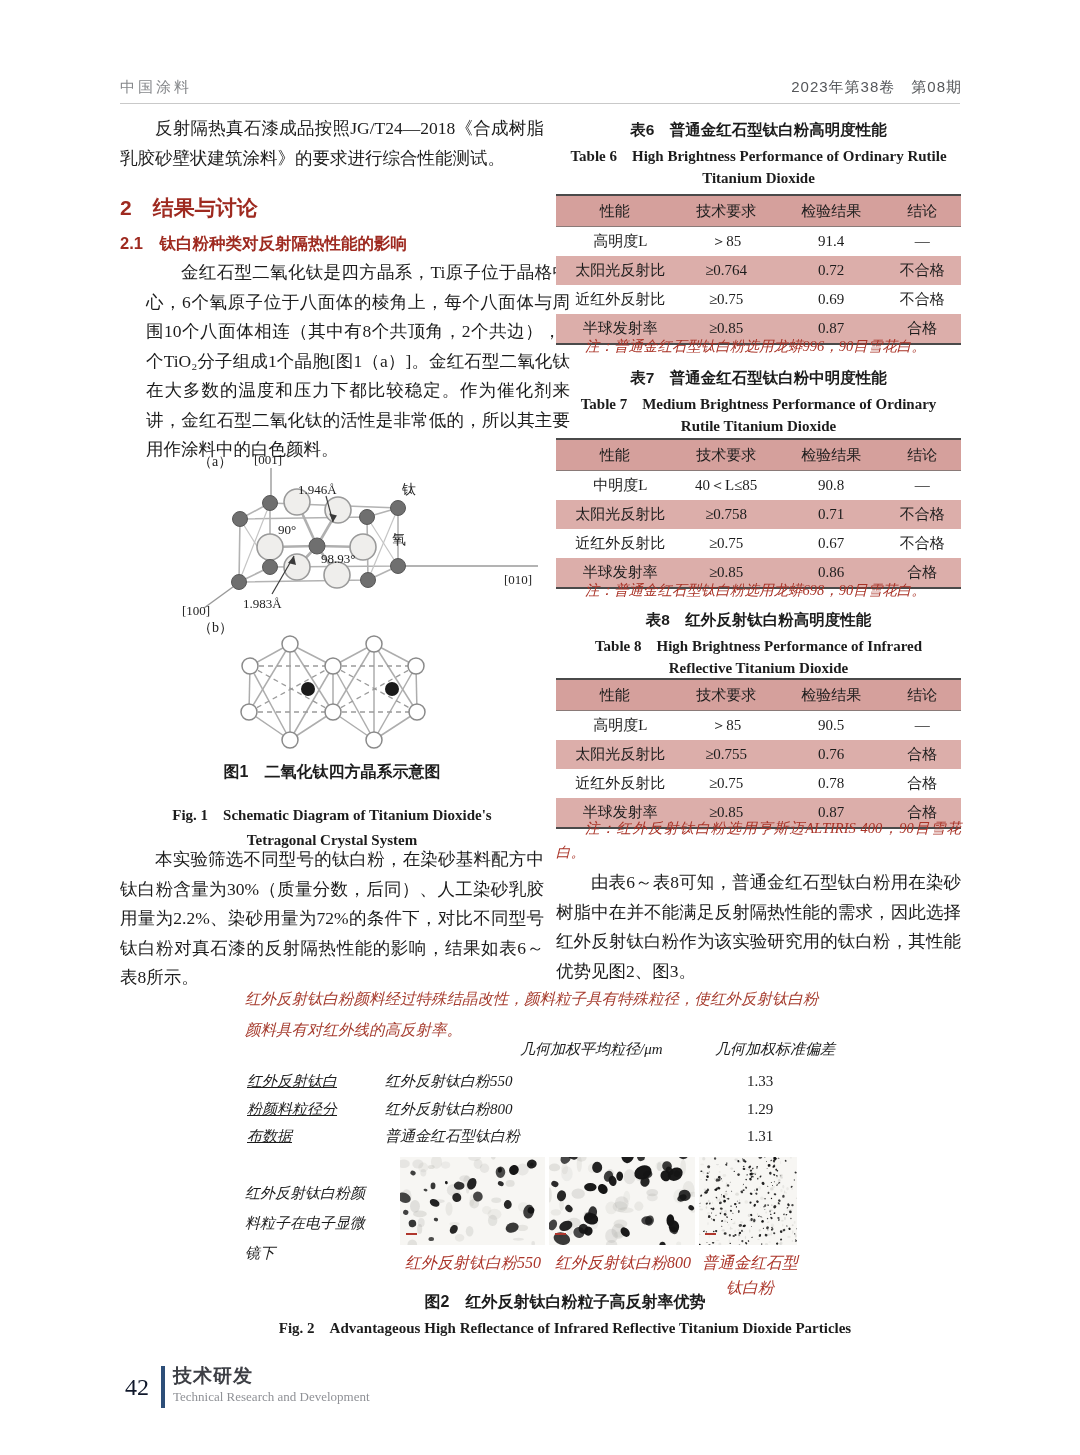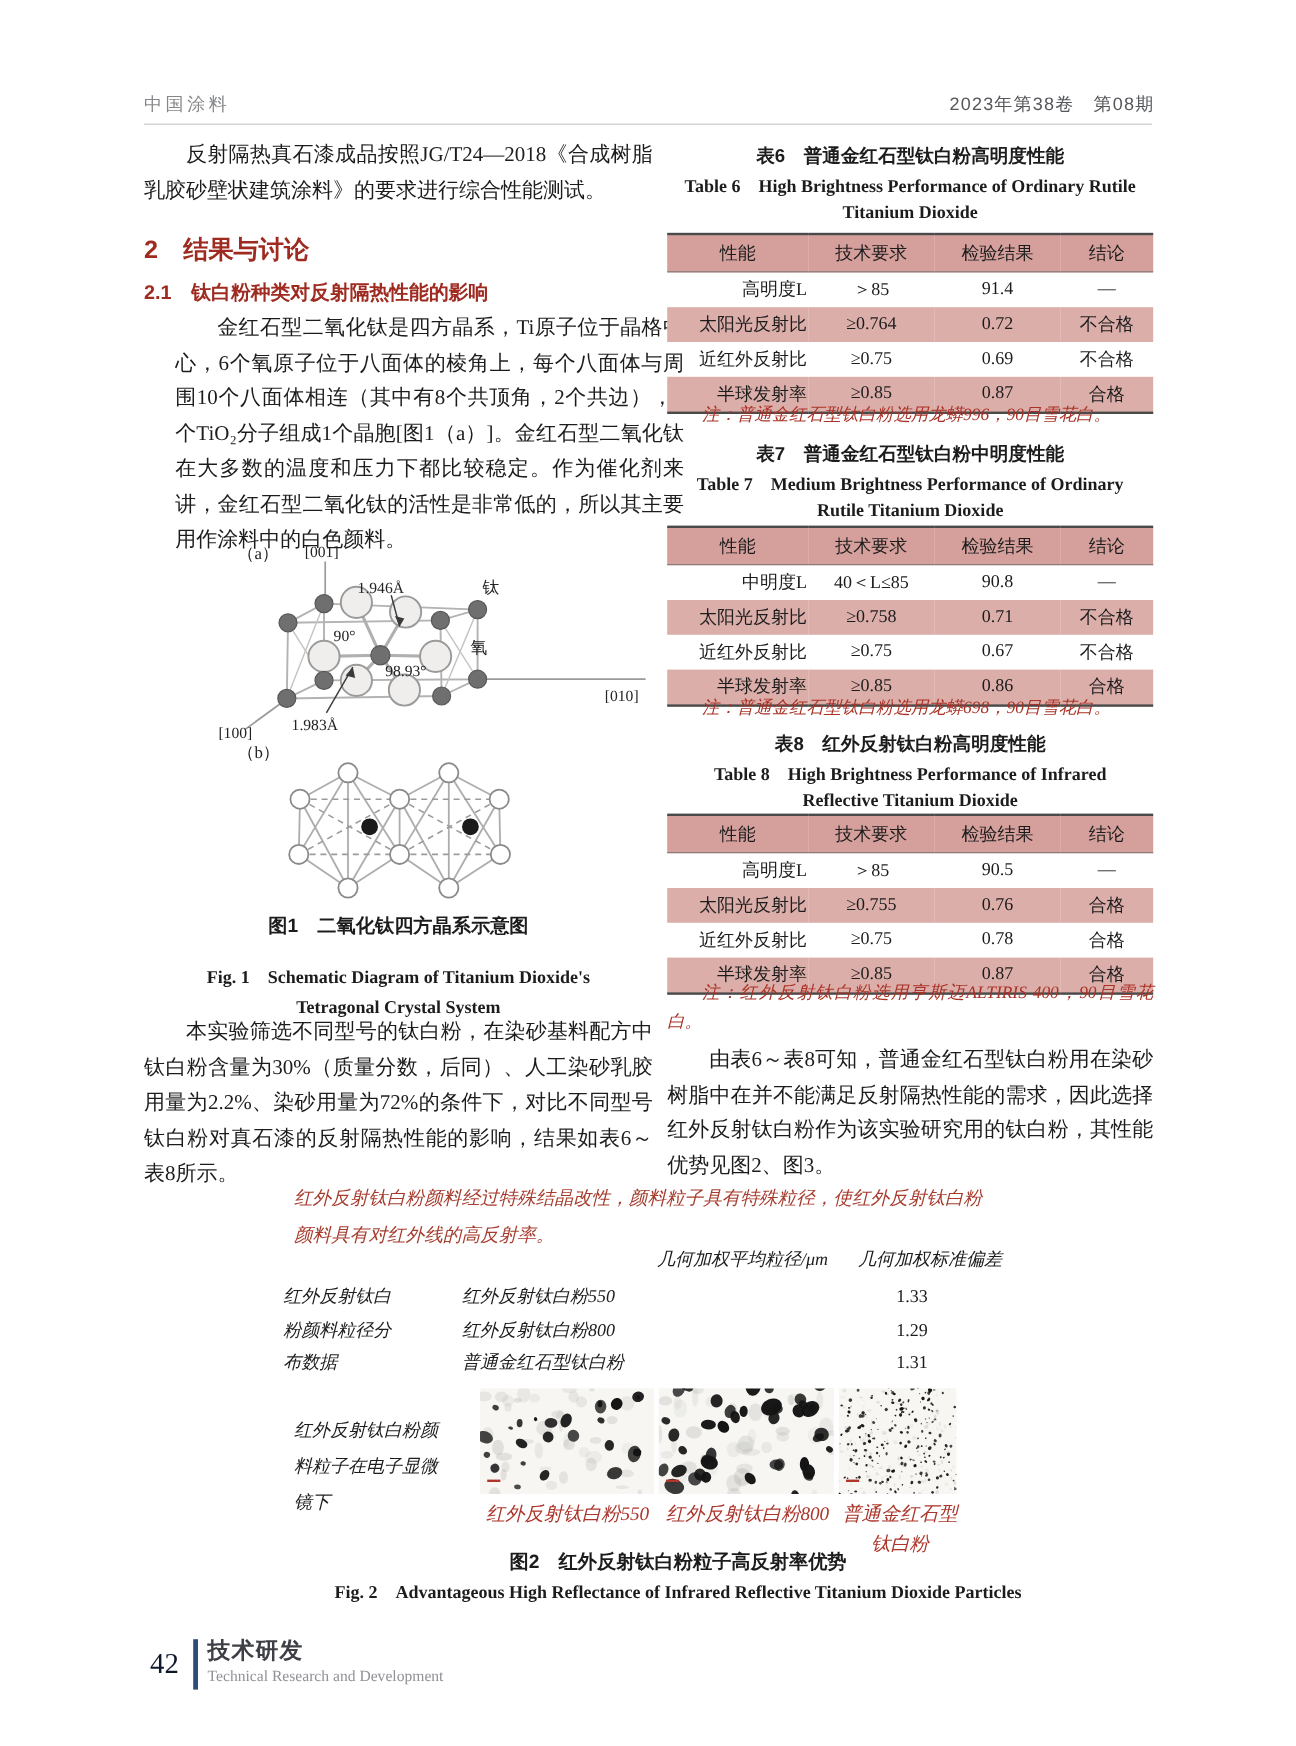--- a/index.html
+++ b/index.html
@@ -15,21 +15,21 @@
   .col-right{left:556px;width:405px;}
   .para{font-size:17.5px;line-height:29.5px;text-align:justify;text-indent:2em;}
   .h2{font-family:"Liberation Sans",sans-serif;font-weight:bold;font-size:21px;color:#9e2a20;}
   .h21{font-family:"Liberation Sans",sans-serif;font-weight:bold;font-size:16.5px;color:#9e2a20;}
   
   .tbl-title-cn{font-family:"Liberation Sans",sans-serif;font-weight:bold;font-size:15.5px;text-align:center;}
   .tbl-title-en{font-weight:bold;font-size:15px;line-height:22px;text-align:center;}
   table.perf{width:405px;border-collapse:collapse;border-top:2px solid #4a4a4a;border-bottom:2px solid #4a4a4a;font-size:15px;}
   table.perf th{background:#d5a09c;font-weight:normal;height:28px;border-bottom:1px solid #8a7a78;}
   table.perf td{height:27px;text-align:center;}
-  table.perf td:first-child{text-align:right;padding-left:12px;}
+  table.perf td:first-child{text-align:center;padding-left:12px;}
   table.perf tr.stripe td{background:#dcaeaa;}
   .tbl-note{font-size:14.5px;line-height:24px;color:#a93226;font-style:italic;text-indent:2em;text-align:justify;}
   
   .cap-cn{font-family:"Liberation Sans",sans-serif;font-weight:bold;font-size:16px;text-align:center;}
   .cap-en{font-weight:bold;font-size:15px;line-height:25px;text-align:center;}
   
   .figsvg text{font-family:"Liberation Serif","DejaVu Serif",serif;font-size:13px;fill:#222;}
   .figsvg text.cjk{font-size:14px;}
   
   .red-kai{color:#a63c2e;font-style:italic;font-size:15.5px;line-height:31px;}
@@ -321,24 +321,24 @@
     </div>
   <div class="abs col-right tbl-note" style="top:816px;">注：红外反射钛白粉选用亨斯迈ALTIRIS 400，90目雪花白。</div>
 
   <div class="abs col-right para" style="top:868px;">由表6～表8可知，普通金红石型钛白粉用在染砂树脂中在并不能满足反射隔热性能的需求，因此选择红外反射钛白粉作为该实验研究用的钛白粉，其性能优势见图2、图3。</div>
 
   <div class="abs red-kai" style="left:245px;top:983px;width:700px;">
     <div>红外反射钛白粉颜料经过特殊结晶改性，颜料粒子具有特殊粒径，使红外反射钛白粉</div>
     <div>颜料具有对红外线的高反射率。</div>
   </div>
 
-  <div class="abs size-hdr" style="left:520px;top:1040px;width:170px;text-align:right;">几何加权平均粒径/μm</div>
+  <div class="abs size-hdr" style="left:520px;top:1040px;width:170px;text-align:left;">几何加权平均粒径/μm</div>
   <div class="abs size-hdr" style="left:695px;top:1040px;width:160px;text-align:center;">几何加权标准偏差</div>
 
-  <div class="abs kai size-cell" style="left:236px;top:1068px;width:140px;line-height:27.5px;">
+  <div class="abs kai size-cell" style="left:247px;top:1068px;width:140px;line-height:27.5px;text-decoration:underline;">
     <div>红外反射钛白</div>
     <div>粉颜料粒径分</div>
     <div>布数据</div>
   </div>
   <div class="abs kai size-cell" style="left:385px;top:1068px;width:170px;line-height:27.5px;">
     <div>红外反射钛白粉550</div>
     <div>红外反射钛白粉800</div>
     <div>普通金红石型钛白粉</div>
   </div>
   <div class="abs size-cell" style="left:695px;top:1068px;width:130px;line-height:27.5px;text-align:center;">

